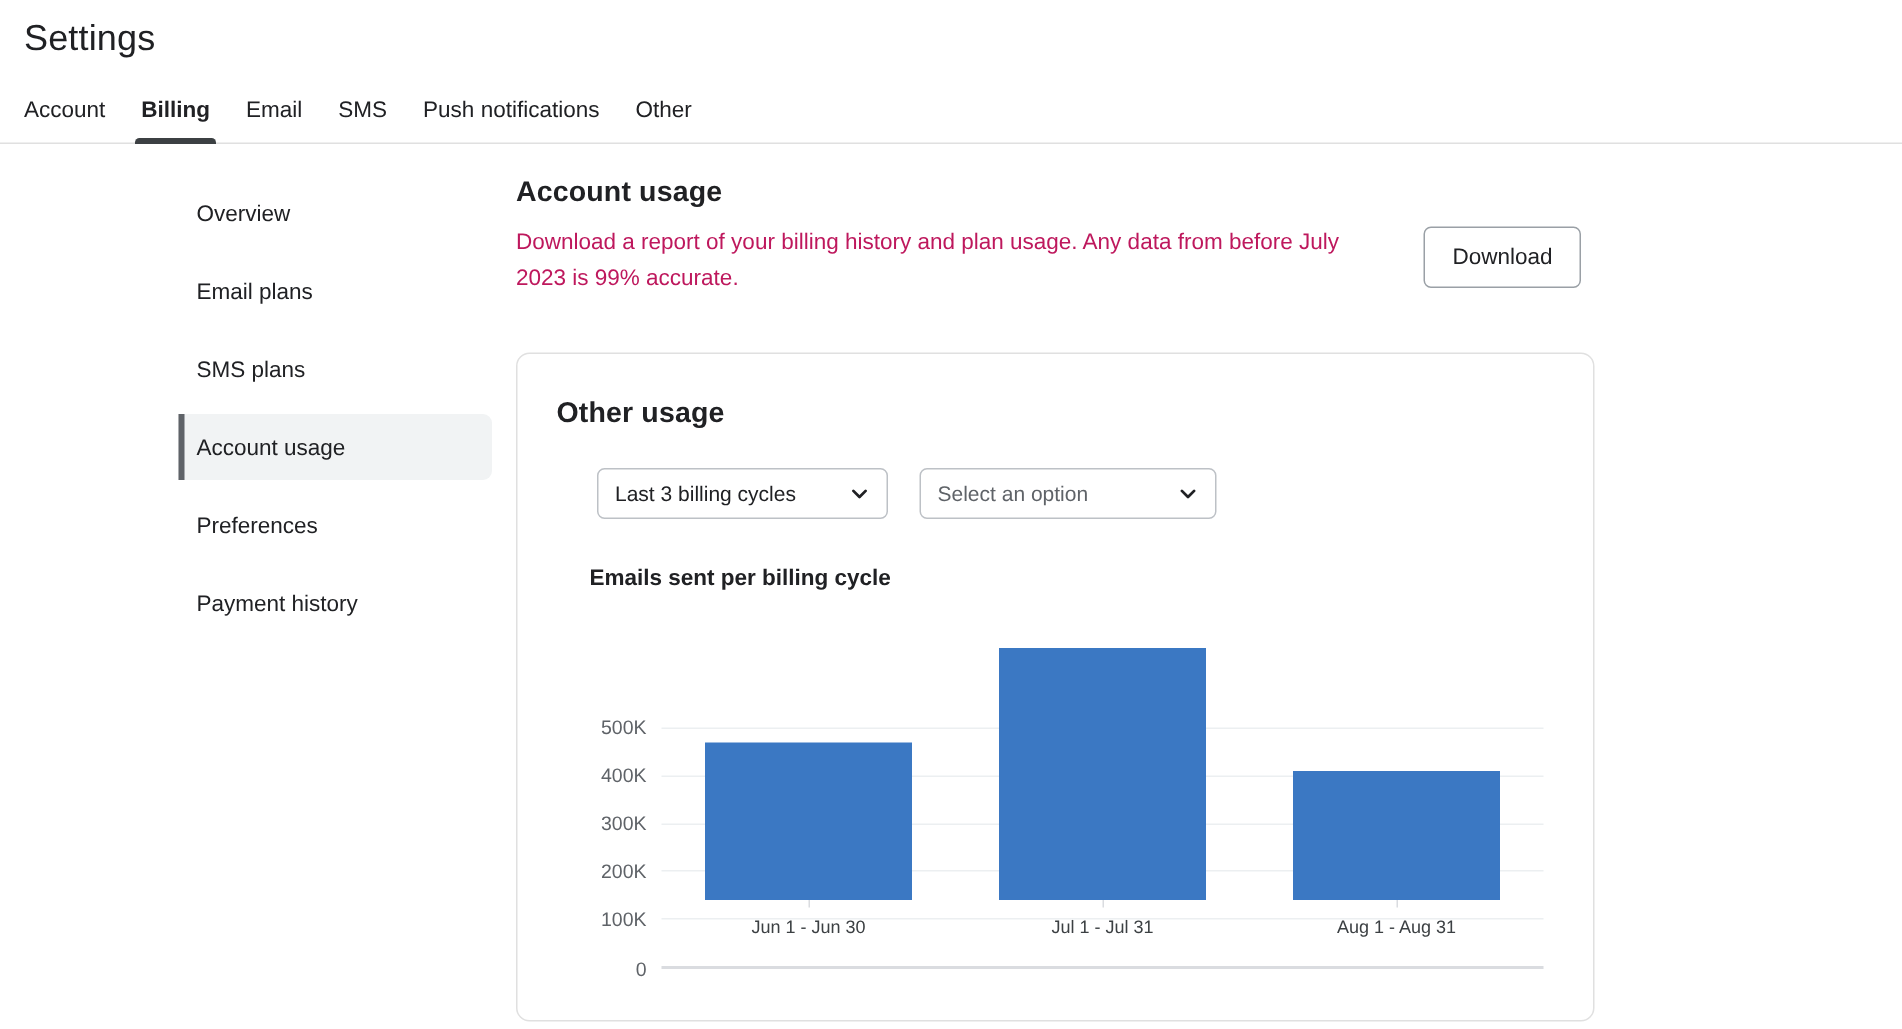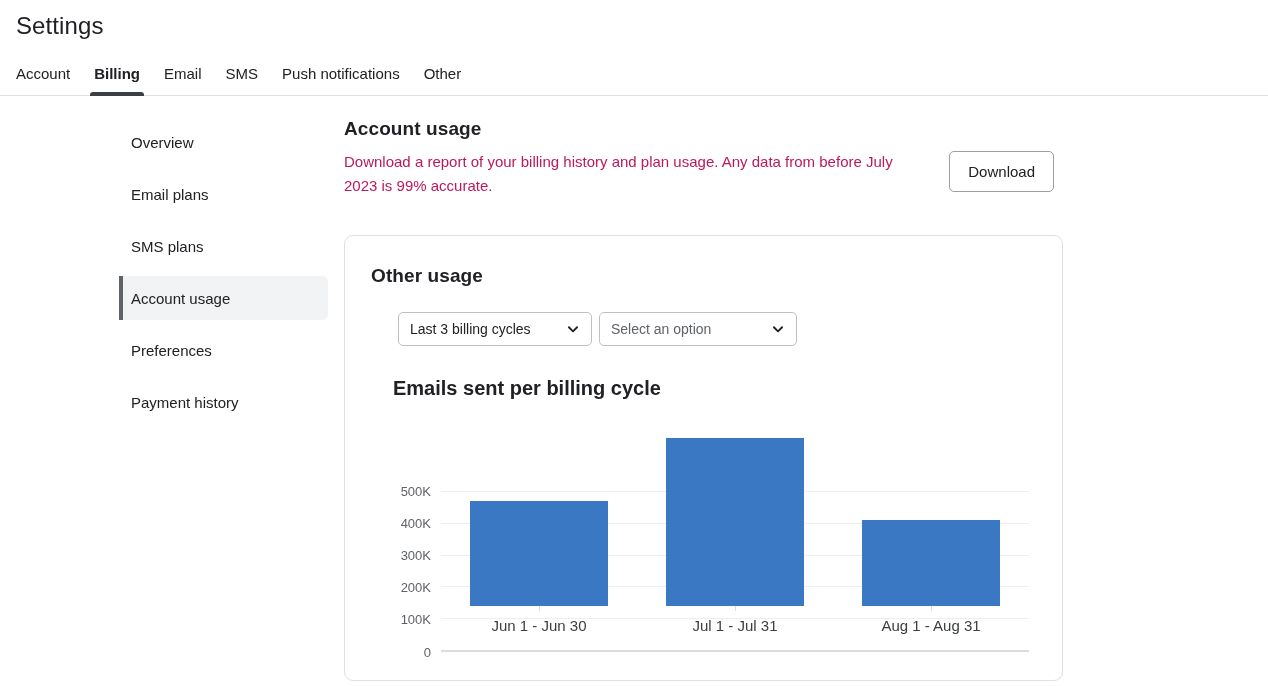--- a/index.html
+++ b/index.html
@@ -151,21 +151,21 @@
   }
   .card-title {
     font-size: 19px;
     font-weight: 700;
     color: #202124;
     margin: 5px 0 0 2px;
     letter-spacing: 0.1px;
   }
   .filters {
     display: flex;
-    gap: 7px;
+    gap: 21px;
     margin-top: 25px;
     margin-left: 1px;
     padding-left: 28px;
   }
   .select {
     position: relative;
     height: 34px;
     border: 1px solid #bdc1c6;
     border-radius: 5px;
     background: #ffffff;
@@ -185,21 +185,21 @@
     transform: translateY(-50%);
     width: 14px;
     height: 14px;
     display: block;
   }
   .select-1 { width: 194px; }
   .select-2 { width: 198px; }
 
   
   .chart-title {
-    font-size: 20px;
+    font-size: 15px;
     font-weight: 700;
     color: #202124;
     margin: 31px 0 0 24px;
   }
   .chart {
     position: relative;
     margin-top: 16px;
     margin-left: 12px;
     width: 648px;
     height: 226px;
@@ -257,21 +257,21 @@
     left: 50%;
     width: 1px;
     height: 5px;
     background: #dadce0;
   }
   .xlabel {
     position: absolute;
     top: calc(100% + 11px);
     left: 50%;
     transform: translateX(-50%);
-    font-size: 15px;
+    font-size: 12px;
     color: #3c4043;
     white-space: nowrap;
   }
 </style>
 </head>
 <body>
 
 <div class="page-header">
   <div class="page-title">Settings</div>
   <div class="tabs">

